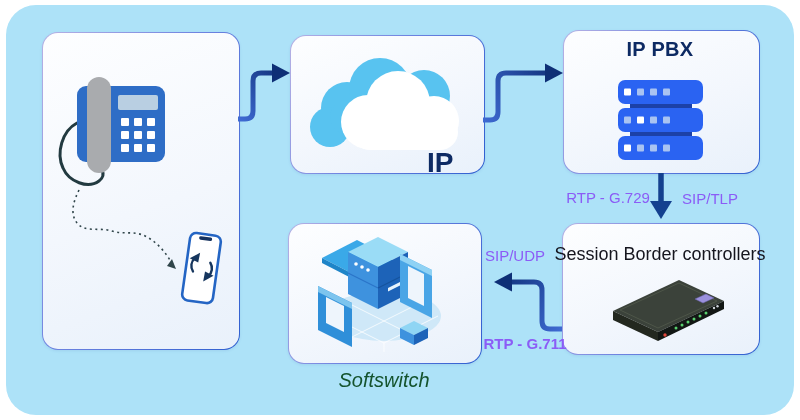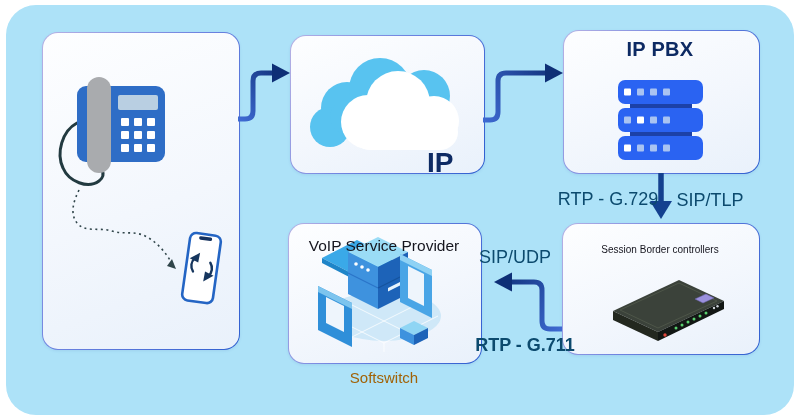--- a/index.html
+++ b/index.html
@@ -16,21 +16,21 @@
     border:1.6px solid transparent;
     background:
       linear-gradient(160deg,#fdfeff 0%,#f3f7fd 55%,#e9f1fb 100%) padding-box,
       linear-gradient(115deg,#b7b2e4 0%,#6f84e0 45%,#2f5fd0 100%) border-box;
     box-shadow:0 1px 3px rgba(40,80,160,0.10);
   }
   .svg-layer{position:absolute;left:0;top:0;width:800px;height:420px;pointer-events:none;}
   .lbl{position:absolute;white-space:nowrap;}
   .title-navy{font-weight:700;color:#0d2a63;}
   .title-dark{font-weight:500;color:#15151e;}
-  .edge-label{font-size:18px;color:#0c4a6e;}
+  .edge-label{font-size:15px;color:#8b5cf6;}
   .center{transform:translateX(-50%);}
 </style>
 </head>
 <body>
 
 <div id="canvas">
 
   <div class="panel"></div>
 
   <div class="card" style="left:42px;top:32px;width:196px;height:316px;"></div>
@@ -193,25 +193,24 @@
     <g>
       <path d="M 562 329 L 550 329 Q 542 329 542 321 L 542 290 Q 542 282 534 282 L 512 282" fill="none" stroke="url(#g4)" stroke-width="5"></path>
       <polygon points="512,272.5 494,282 512,291.5" fill="#0e2f76"></polygon>
     </g>
   </svg>
 
   <div class="lbl title-navy center" style="left:660px;top:38px;font-size:20px;letter-spacing:.3px;">IP PBX</div>
 
   <div class="lbl title-navy" style="left:427px;top:118px;font-size:28px;margin-top:29px;">IP</div>
 
-  <div class="lbl title-dark center" style="left:660px;top:244px;font-size:10px;">Session Border controllers</div>
-
-  <div class="lbl title-dark center" style="left:384px;top:237px;font-size:15.5px;">VoIP Service Provider</div>
-
-  <div class="lbl center" style="left:384px;top:369px;font-size:15px;color:#a16207;">Softswitch</div>
+  <div class="lbl title-dark center" style="left:660px;top:244px;font-size:18px;">Session Border controllers</div>
+
+
+  <div class="lbl center" style="left:384px;top:369px;font-size:20px;color:#14532d;font-style:italic;">Softswitch</div>
 
   <div class="lbl edge-label center" style="left:608px;top:189px;">RTP - G.729</div>
 
   <div class="lbl edge-label center" style="left:710px;top:190px;">SIP/TLP</div>
 
   <div class="lbl edge-label center" style="left:515px;top:247px;">SIP/UDP</div>
 
   <div class="lbl edge-label center" style="left:525px;top:335px;font-weight:bold;">RTP - G.711</div>
 
 </div>

